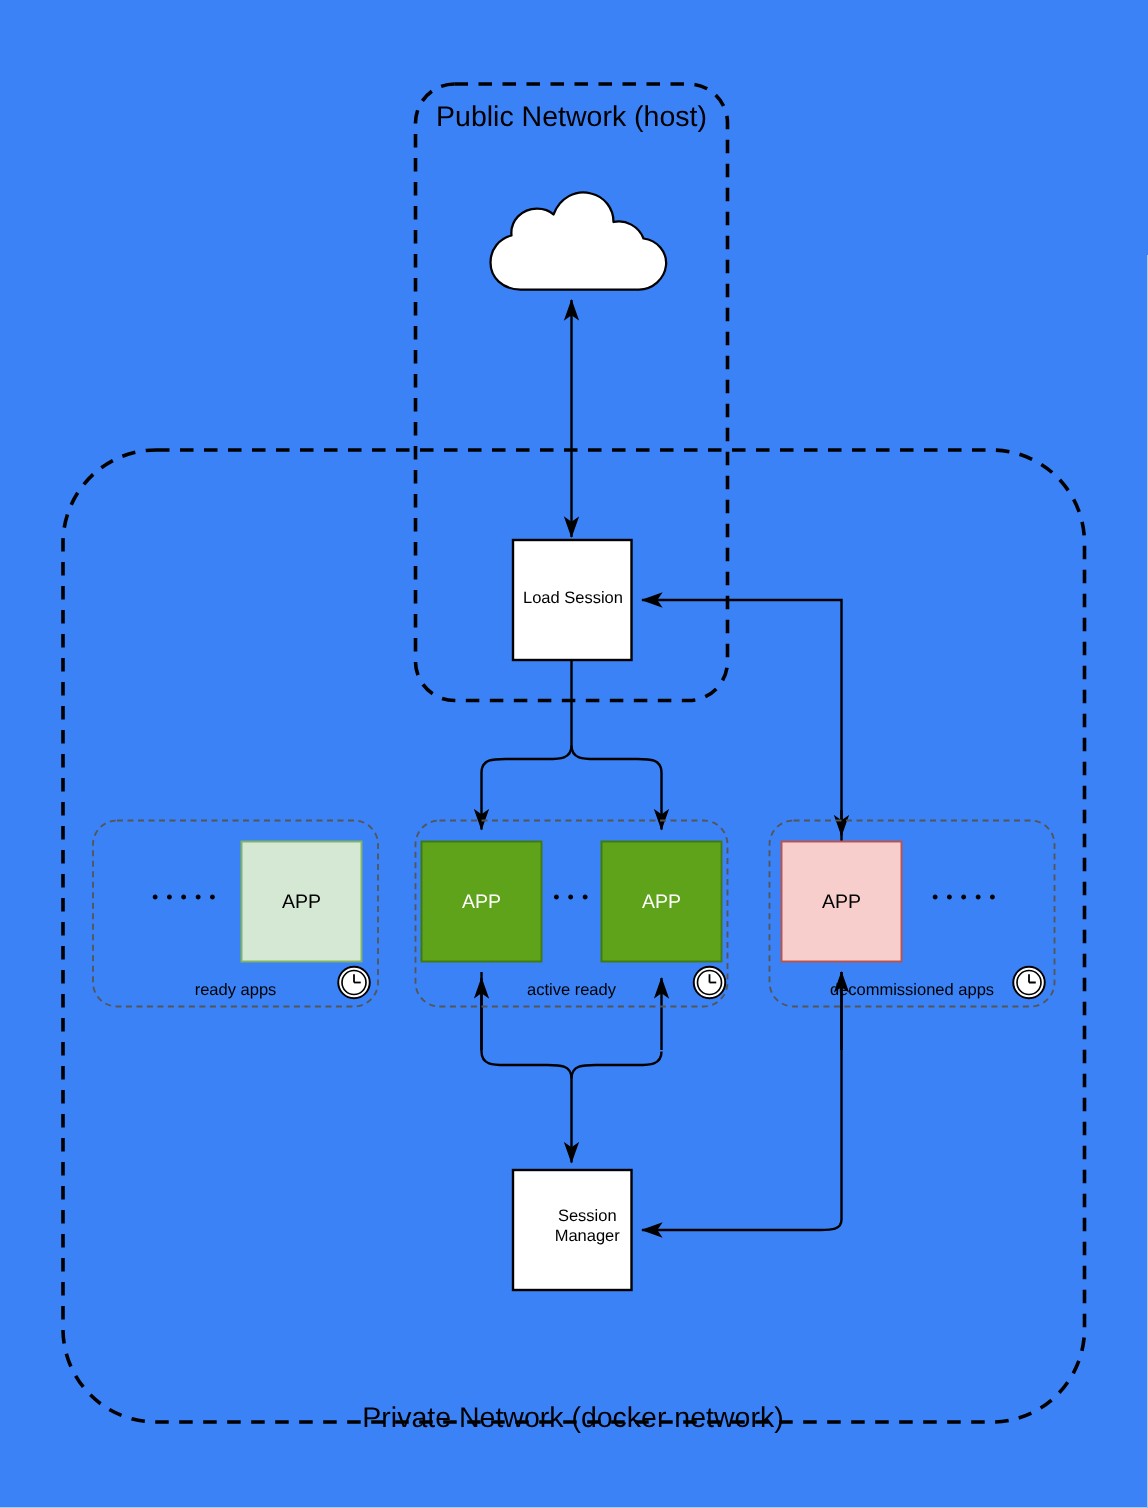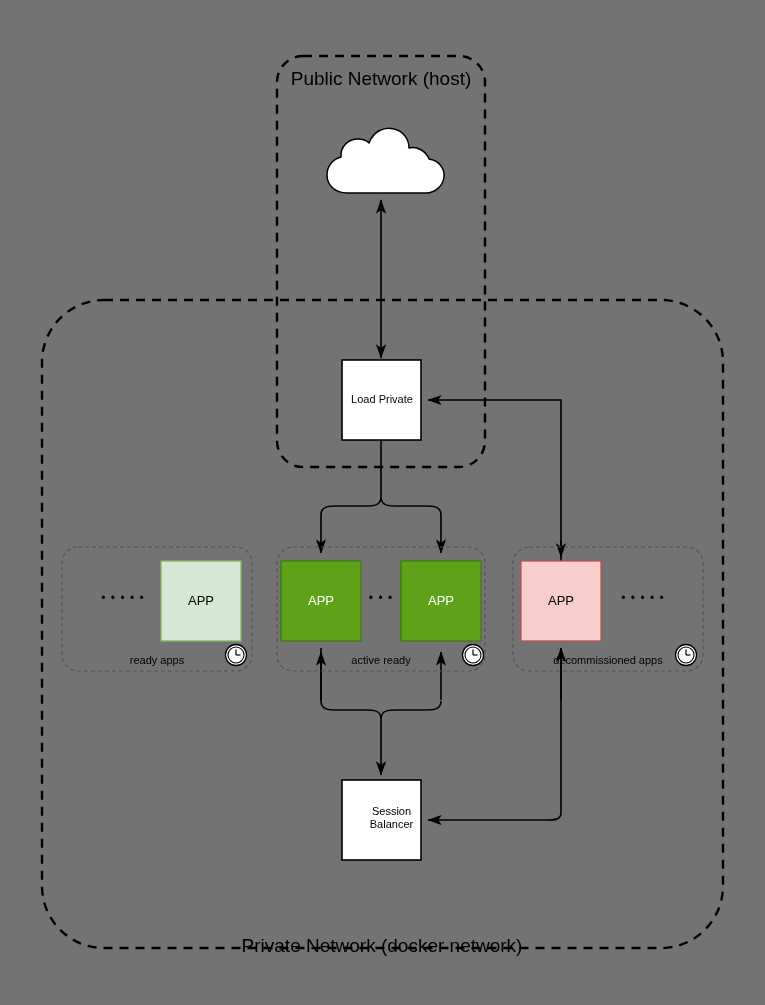--- a/index.html
+++ b/index.html
@@ -10,21 +10,21 @@
   }
   body {
     font-family: "Liberation Sans", sans-serif;
     color: #000000;
   }
   #canvas {
     position: relative;
     width: 765px;
     height: 1005px;
     overflow: hidden;
-    background: #737373;
+    background: #3b82f6;
   }
   #diagram-svg {
     position: absolute;
     top: 0;
     left: 0;
     width: 765px;
     height: 1005px;
   }
   .lbl {
     position: absolute;
@@ -141,23 +141,23 @@
       <circle cx="686" cy="655" r="8" fill="none" stroke="#000000" stroke-width="1.1"></circle>
       <line x1="686" y1="655" x2="686" y2="649.5" stroke="#000000" stroke-width="1.2"></line>
       <line x1="686" y1="655" x2="690.5" y2="655" stroke="#000000" stroke-width="1.2"></line>
     </g>
   </svg>
 
   <div class="lbl net-title" style="left:277px; top:68px; width:208px;">Public Network (host)</div>
 
   <div class="lbl net-title" style="left:232px; top:935px; width:300px;">Private Network (docker network)</div>
 
-  <div class="lbl box-label" style="left:336px; top:393px; width:92px;">Load Private</div>
+  <div class="lbl box-label" style="left:336px; top:393px; width:92px;">Load Session</div>
 
-  <div class="lbl box-label" style="left:342px; top:805px; width:79px;padding-left:10px;"><span>Session</span><br><span>Balancer</span></div>
+  <div class="lbl box-label" style="left:342px; top:805px; width:79px;padding-left:10px;"><span>Session</span><br><span>Manager</span></div>
 
   <div class="lbl app-label-dark" style="left:161px; top:594px; width:80px;">APP</div>
   <div class="lbl group-label" style="left:97px; top:654px; width:120px;text-align:center;">ready apps</div>
   <div class="lbl group-label" style="left:92px; top:592px; width:62px; font-size:12px; letter-spacing:1px;">• • • • •</div>
 
   <div class="lbl app-label-light" style="left:281px; top:594px; width:80px;">APP</div>
   <div class="lbl app-label-light" style="left:401px; top:594px; width:80px;">APP</div>
   <div class="lbl group-label" style="left:321px; top:654px; width:120px;">active ready</div>
   <div class="lbl group-label" style="left:361px; top:592px; width:40px; font-size:12px; letter-spacing:1px;">• • •</div>
 

